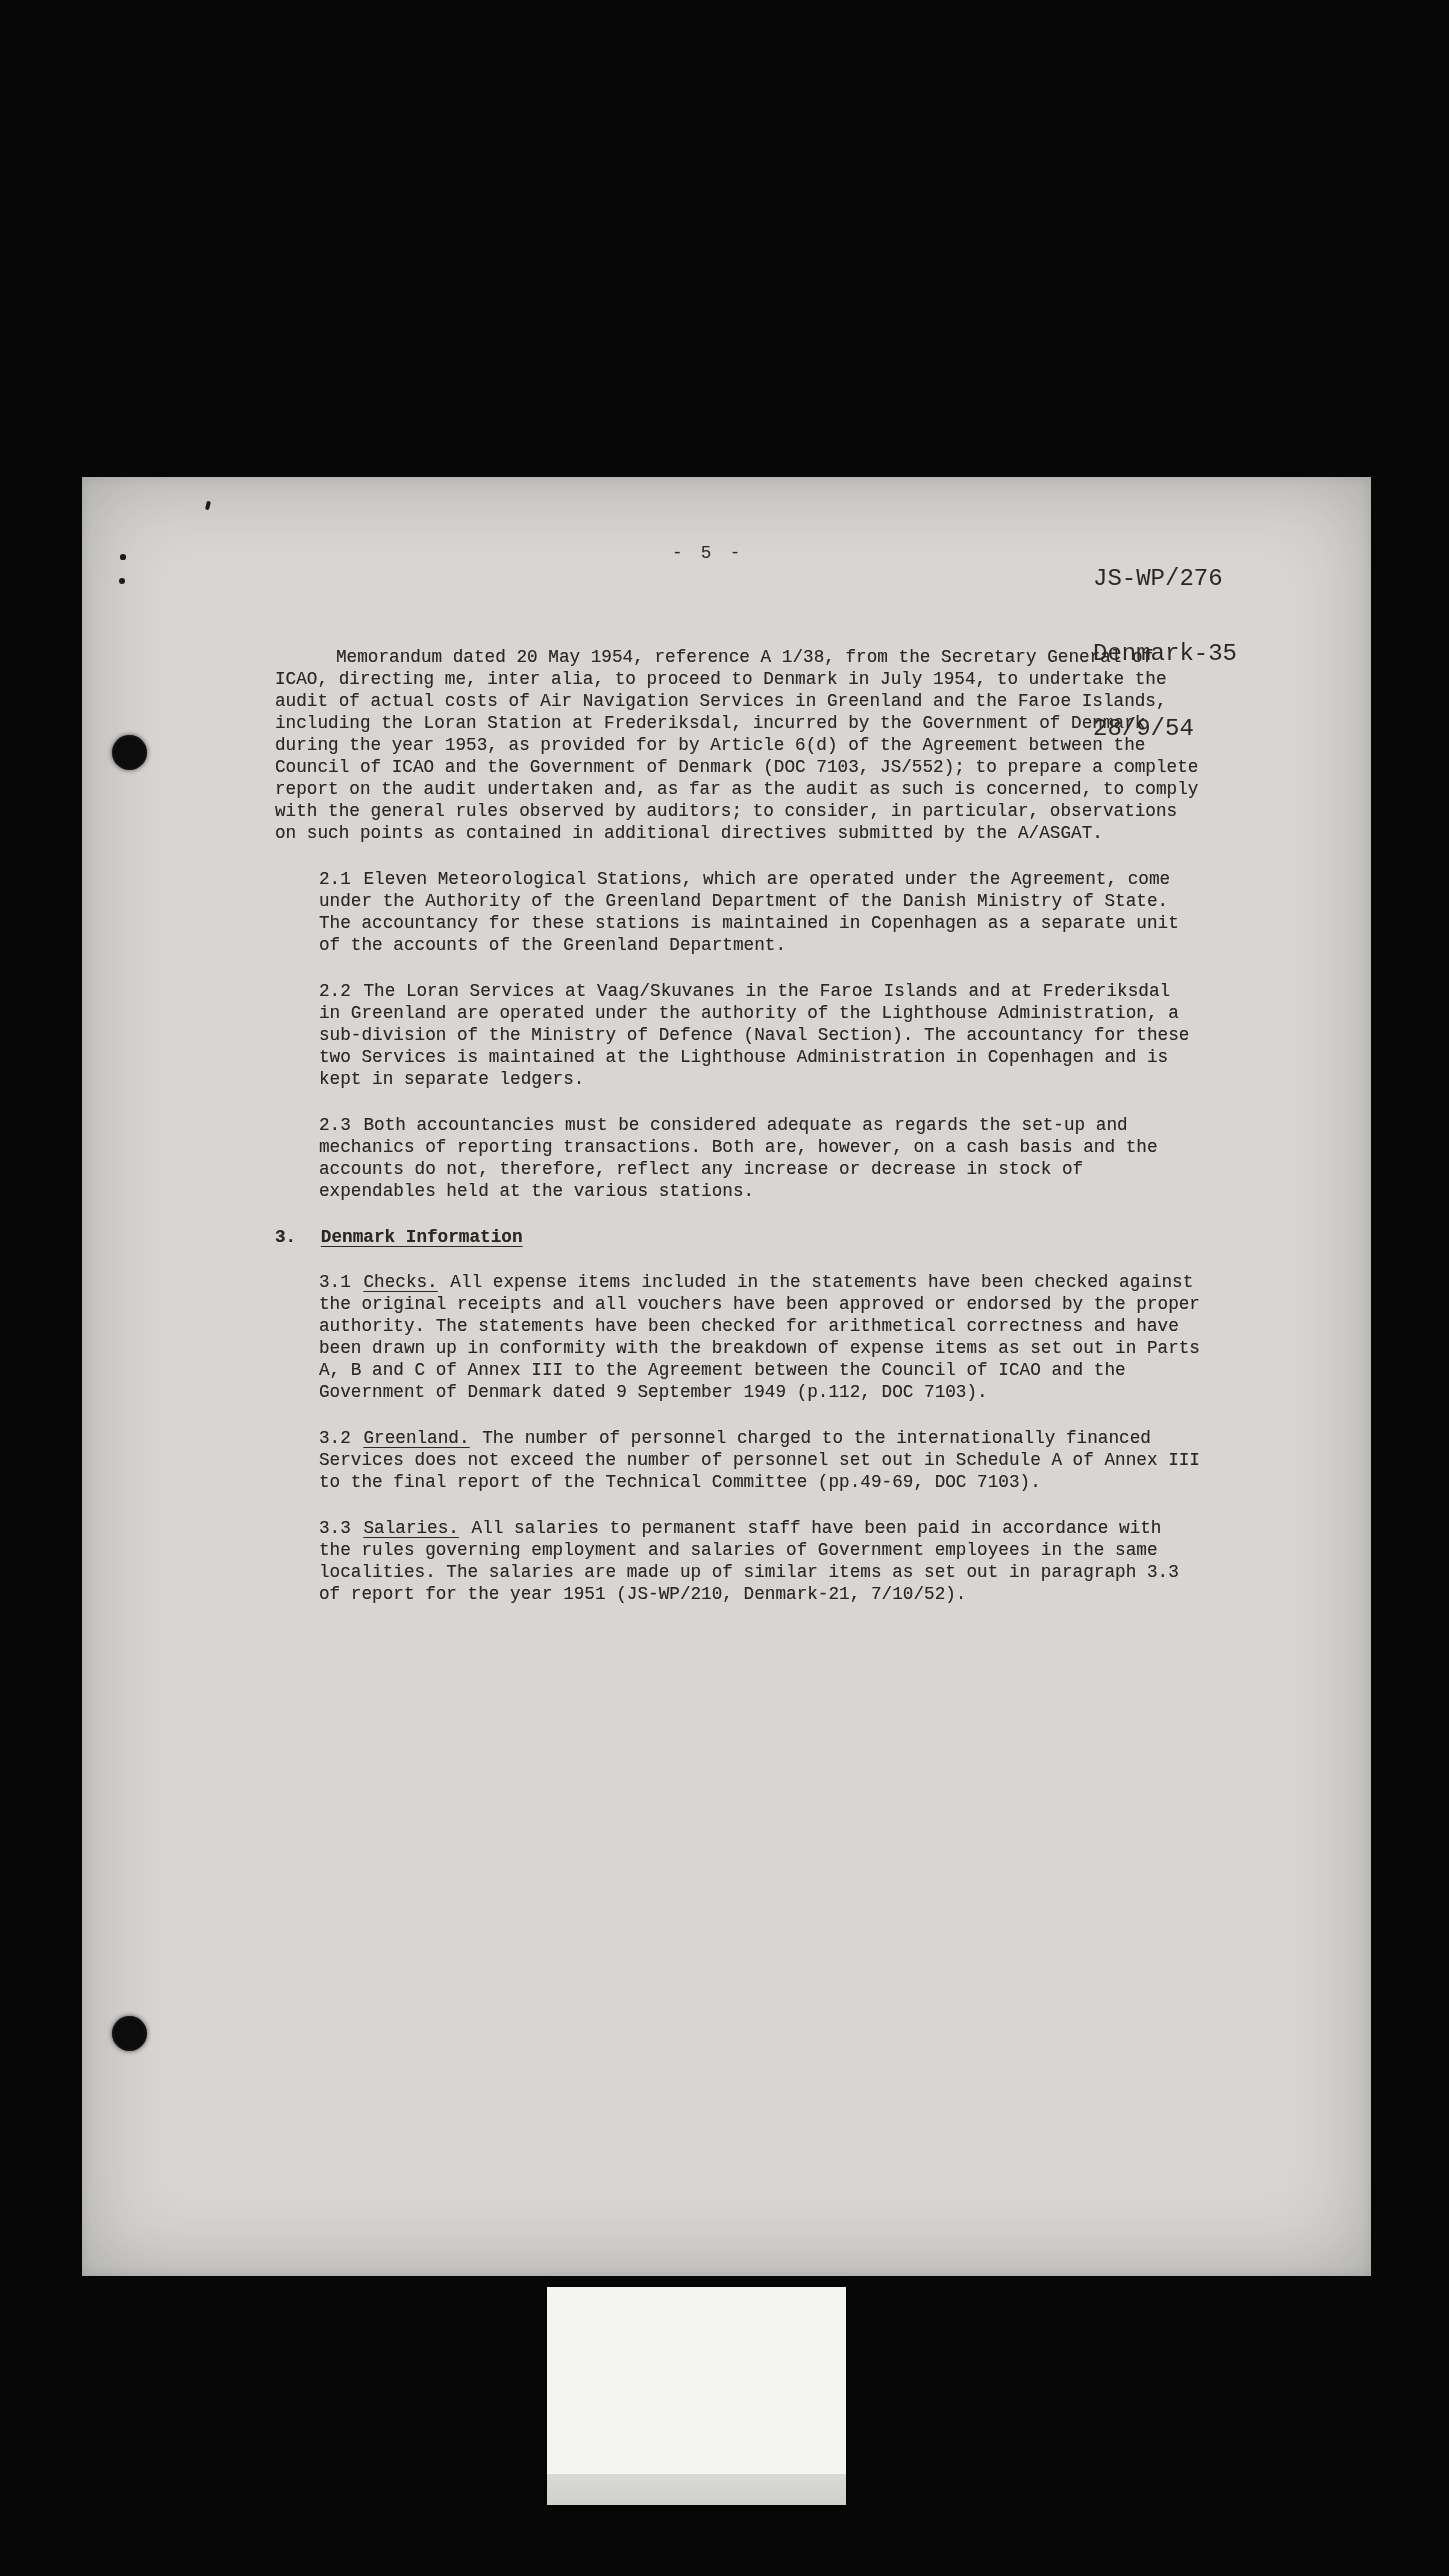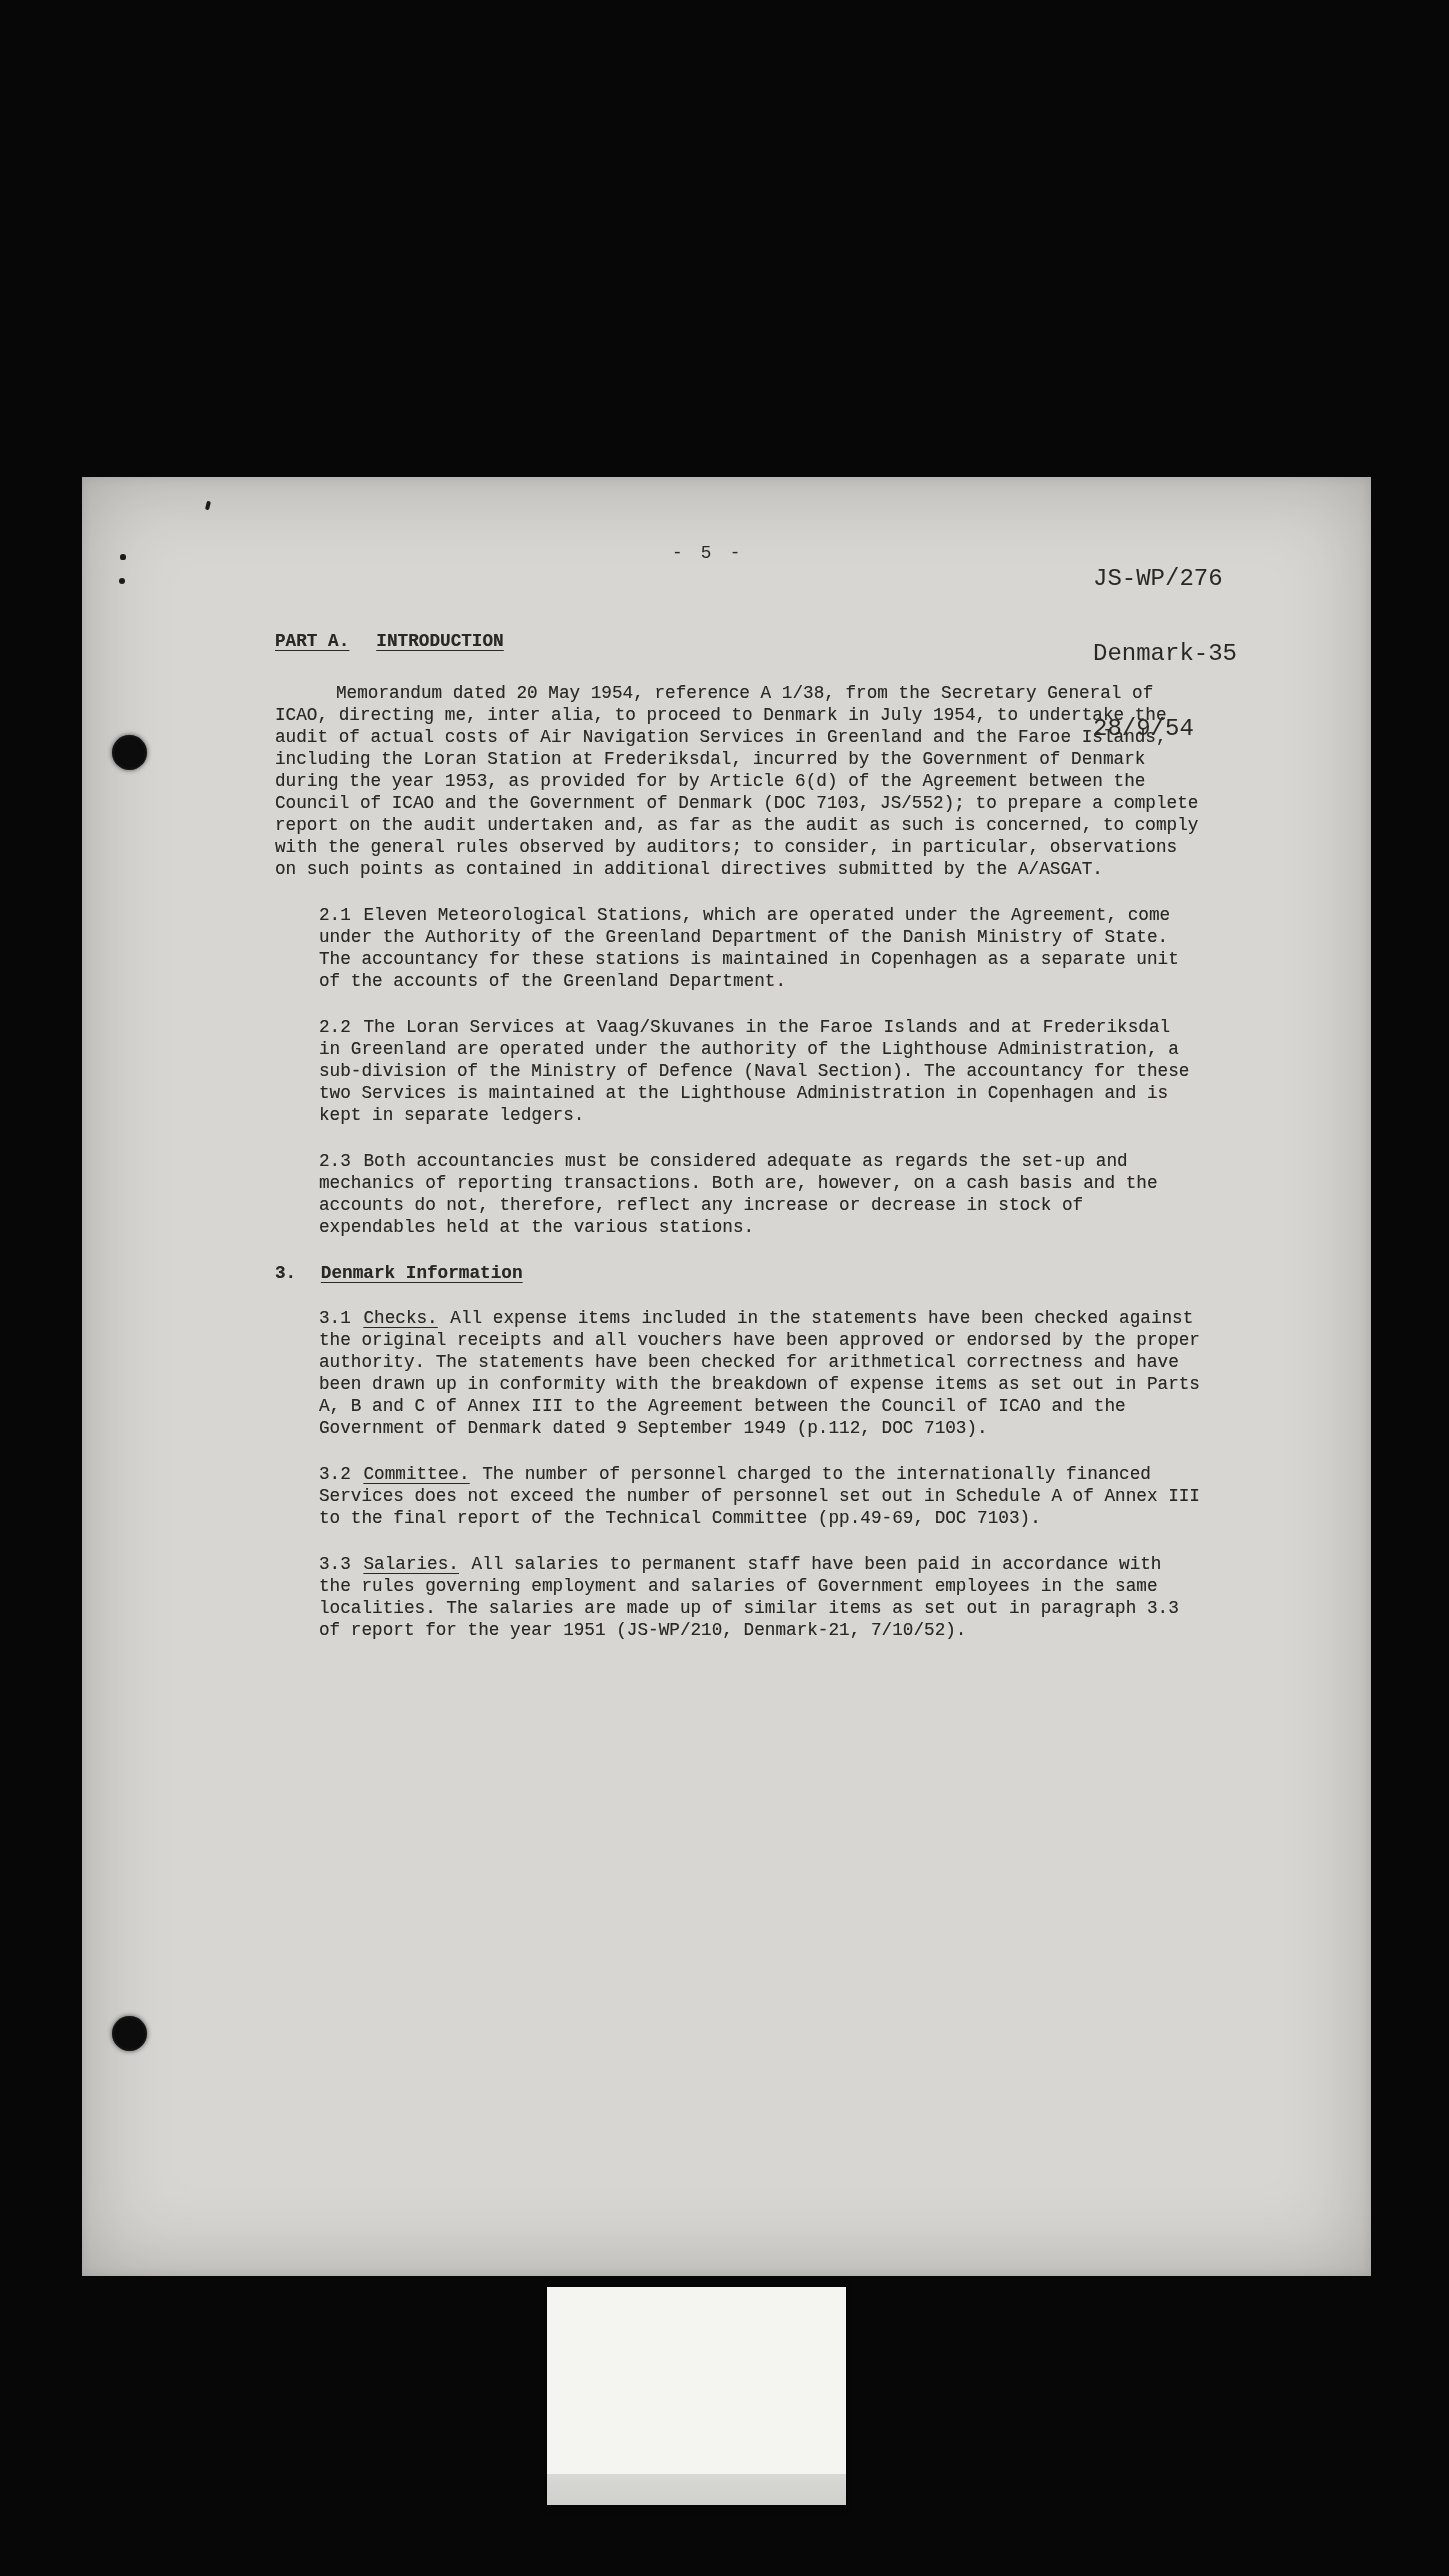--- a/index.html
+++ b/index.html
@@ -106,24 +106,20 @@
   <div class="ref-block ink">
     <div>JS-WP/276</div>
     <div>Denmark-35</div>
     <div>28/9/54</div>
   </div>
 
   <div class="page-num ink">- 5 -</div>
 
   <div class="content ink">
 
-    <div class="part-heading">
-      <span class="u hgap">PART A.</span>
-      <span class="u">INTRODUCTION</span>
-    </div>
 
     <div class="section">
       <p class="para first-indent">
         <span>Memorandum dated 20 May 1954, reference A 1/38, from the Secretary General of ICAO, directing me, inter alia, to proceed to Denmark in July 1954, to undertake the audit of actual costs of Air Navigation Services in Greenland and the Faroe Islands, including the Loran Station at Frederiksdal, incurred by the Government of Denmark during the year 1953, as provided for by Article 6(d) of the Agreement between the Council of ICAO and the Government of Denmark (DOC 7103, JS/552); to prepare a complete report on the audit undertaken and, as far as the audit as such is concerned, to comply with the general rules observed by auditors; to consider, in particular, observations on such points as contained in additional directives submitted by the A/ASGAT.</span>
       </p>
     </div>
 
     <div class="section">
       <p class="para sub">
         <span class="pnum">2.1</span><span>Eleven Meteorological Stations, which are operated under the Agreement, come under the Authority of the Greenland Department of the Danish Ministry of State.  The accountancy for these stations is maintained in Copenhagen as a separate unit of the accounts of the Greenland Department.</span>
@@ -138,21 +134,21 @@
 
     <div class="section">
       <div class="section-heading">
         <span class="snum">3.</span>
         <span class="u">Denmark Information</span>
       </div>
       <p class="para sub">
         <span class="pnum">3.1</span><span class="u plead">Checks.</span><span>All expense items included in the statements have been checked against the original receipts and all vouchers have been approved or endorsed by the proper authority.  The statements have been checked for arithmetical correctness and have been drawn up in conformity with the breakdown of expense items as set out in Parts A, B and C of Annex III to the Agreement between the Council of ICAO and the Government of Denmark dated 9 September 1949 (p.112, DOC 7103).</span>
       </p>
       <p class="para sub">
-        <span class="pnum">3.2</span><span class="u plead">Committee.</span><span>The number of personnel charged to the internationally financed Services does not exceed the number of personnel set out in Schedule A of Annex III to the final report of the Technical Committee (pp.49-69, DOC 7103).</span>
+        <span class="pnum">3.2</span><span class="u plead">Greenland.</span><span>The number of personnel charged to the internationally financed Services does not exceed the number of personnel set out in Schedule A of Annex III to the final report of the Technical Committee (pp.49-69, DOC 7103).</span>
       </p>
       <p class="para sub">
         <span class="pnum">3.3</span><span class="u plead">Salaries.</span><span>All salaries to permanent staff have been paid in accordance with the rules governing employment and salaries of Government employees in the same localities.  The salaries are made up of similar items as set out in paragraph 3.3 of report for the year 1951 (JS-WP/210, Denmark-21, 7/10/52).</span>
       </p>
     </div>
 
   </div>
 </div>
 
 <div class="bottom-card"></div>

